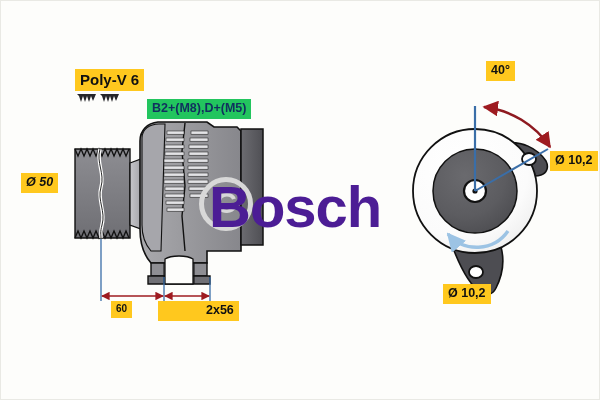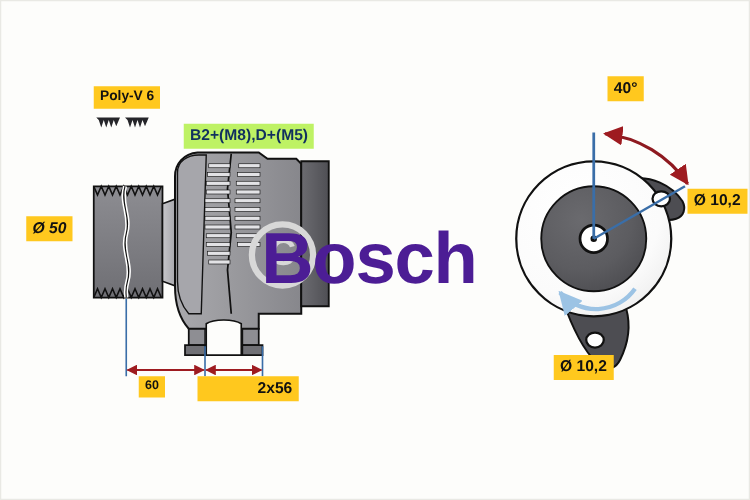--- a/index.html
+++ b/index.html
@@ -30,25 +30,25 @@
     line-height: 1;
     white-space: nowrap;
     color: #111111;
     box-sizing: border-box;
   }
   .badge-yellow {
     background: #ffc81e;
     padding: 3px 5px 4px 5px;
   }
   .badge-blue {
-    background: #bef264;
+    background: #22c55e;
     padding: 3px 5px 4px 5px;
     color: #11305e;
   }
-  .b-polyv   { left: 74px;  top: 68px;  font-size: 11px; }
+  .b-polyv   { left: 74px;  top: 68px;  font-size: 15px; }
   .b-terms   { left: 146px; top: 98px;  font-size: 12.5px; }
   .b-d50     { left: 20px;  top: 172px; font-size: 12.5px; font-style: italic; }
   .b-d60     { left: 110px; top: 300px; font-size: 10px; }
   .b-d256    { left: 157px; top: 300px; font-size: 12.5px; padding-left: 48px; }
   .b-ang     { left: 485px; top: 60px;  font-size: 12.5px; }
   .b-d102a   { left: 549px; top: 150px; font-size: 12.5px; }
   .b-d102b   { left: 442px; top: 283px; font-size: 12.5px; }
   .wm {
     position: absolute;
     left: 208px;

